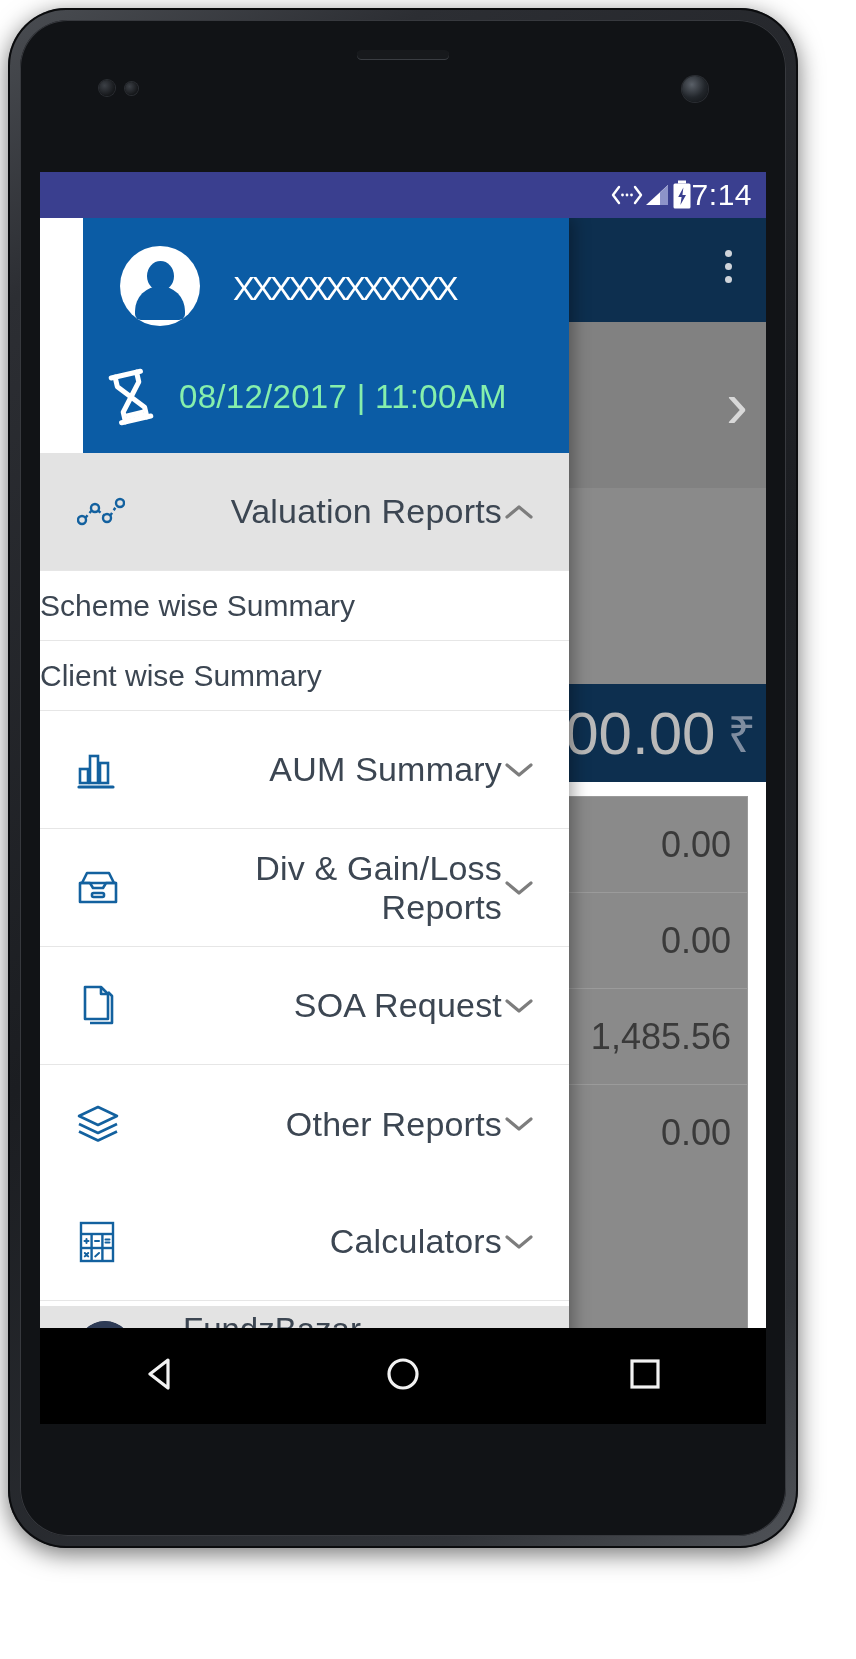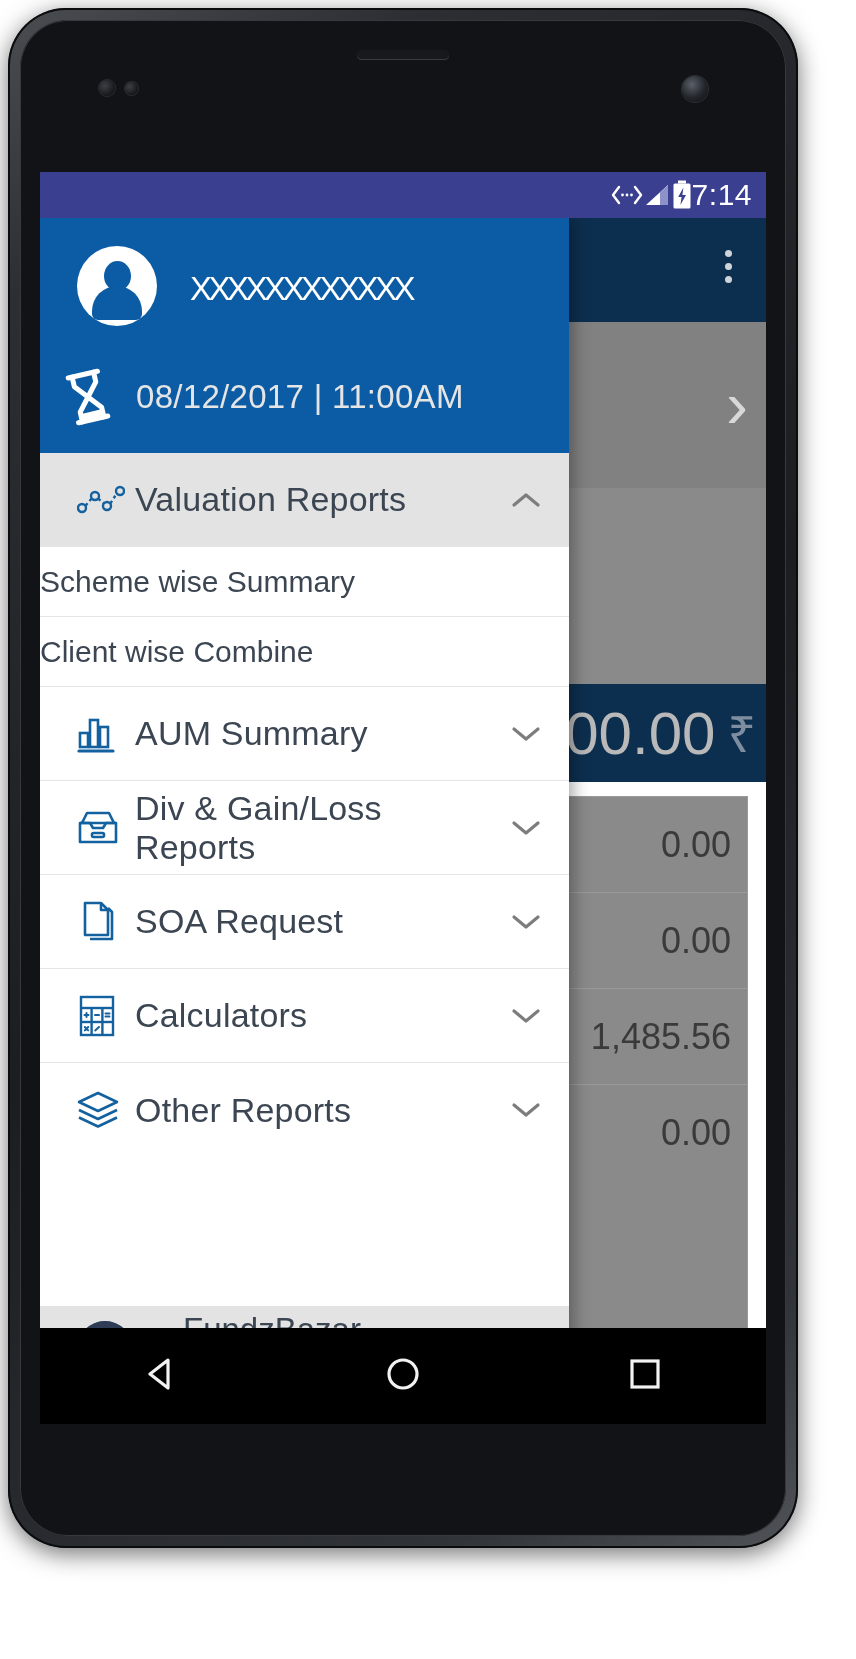--- a/index.html
+++ b/index.html
@@ -134,21 +134,21 @@
     background: rgba(0,0,0,.0); pointer-events: none; }
 
   
   #drawer {
     position: absolute; left: 0; top: 46px; width: 529px; bottom: 0;
     background: #ffffff; overflow: hidden;
     box-shadow: 4px 0 16px rgba(0,0,0,.35);
   }
 
   #drawer-header {
-    background: #0b5ca5; height: 235px; position: relative;
+    background: #0b5ca5; height: 235px; position: relative; margin-left: 43px;
   }
   #avatar {
     position: absolute; left: 37px; top: 28px;
     width: 80px; height: 80px; border-radius: 50%;
     background: #ffffff;
     display: flex; align-items: center; justify-content: center;
   }
   #avatar .a-head {
     position: absolute; width: 27px; height: 30px; border-radius: 50%;
     background: #0b5ca5; top: 15px; left: 26.5px;
@@ -164,30 +164,30 @@
     transform: scaleX(1.0);
   }
   #datetime-row {
     position: absolute; left: 0; top: 150px; right: 0;
     display: flex; align-items: center;
   }
   #hourglass-icon {
     width: 96px; display: flex; justify-content: center; align-items: center;
   }
   #datetime {
-    color: #e5e5e5; font-size: 33px; letter-spacing: .3px;
+    color: #86efac; font-size: 33px; letter-spacing: .3px;
   }
 
   
   #menu { background: #fff; }
   .m-item {
-    height: 94px; display: flex; align-items: center;
-    padding-left: 37px; padding-right: 26px;
+    height: 118px; display: flex; align-items: center;
+    padding-left: 37px; padding-right: 33px;
     border-bottom: 1px solid #e6e6e6;
-    background: #ffffff; cursor: pointer;
+    background: #ffffff; cursor: pointer; text-align: right;
   }
   .m-item.expanded { background: #e3e3e3; }
   .m-icon { width: 58px; flex: 0 0 58px; display: flex; align-items: center; }
   .m-label { flex: 1; font-size: 34px; color: #3c4652; letter-spacing: .2px; }
   .m-chev { width: 34px; display: flex; justify-content: center; align-items: center; }
 
   .sub-item {
     height: 70px; display: flex; align-items: center;
     border-bottom: 1px solid #e6e6e6;
     font-size: 30px; color: #3c4652; background: #fff; cursor: pointer;
@@ -318,21 +318,21 @@
                 <svg width="30" height="18" viewBox="0 0 30 18" fill="none" stroke="#7d7d7d" stroke-width="3.2" stroke-linecap="round" stroke-linejoin="round">
                     <path d="M3 14 L15 4 L27 14"></path>
                   </svg>
               </span>
             </div>
 
             <div class="sub-item">
               <span>Scheme wise Summary</span>
             </div>
             <div class="sub-item">
-              <span>Client wise Combine</span>
+              <span>Client wise Summary</span>
             </div>
 
             <div class="m-item">
               <span class="m-icon">
                 <svg width="44" height="42" viewBox="0 0 44 42" fill="none" stroke="#13619f" stroke-width="2.6">
                   <rect x="3" y="20" width="8" height="14"></rect>
                   <rect x="13" y="7" width="8" height="27"></rect>
                   <rect x="23" y="14" width="8" height="20"></rect>
                   <path d="M2 38 L36 38" stroke-width="3.2" stroke-linecap="round"></path>
                 </svg>
@@ -364,20 +364,36 @@
 
             <div class="m-item">
               <span class="m-icon">
                 <svg width="42" height="46" viewBox="0 0 42 46" fill="none" stroke="#13619f" stroke-width="2.6" stroke-linejoin="round">
                   <path d="M8 4 L24 4 L31 11 L31 36 L8 36 Z"></path>
                   <path d="M24 4 L24 11 L31 11"></path>
                   <path d="M31 9 L35 13 L35 40 L13 40"></path>
                 </svg>
               </span>
               <span class="m-label">SOA Request</span>
+              <span class="m-chev">
+                <svg width="30" height="18" viewBox="0 0 30 18" fill="none" stroke="#7d7d7d" stroke-width="3.2" stroke-linecap="round" stroke-linejoin="round">
+                    <path d="M3 4 L15 14 L27 4"></path>
+                  </svg>
+              </span>
+            </div>
+
+            <div class="m-item" style="border-bottom:none;">
+              <span class="m-icon">
+                <svg width="48" height="42" viewBox="0 0 48 42" fill="none" stroke="#13619f" stroke-width="2.6" stroke-linejoin="round">
+                  <path d="M21 4 L40 13 L21 22 L2 13 Z"></path>
+                  <path d="M2 21 L21 30 L40 21"></path>
+                  <path d="M2 28.5 L21 37.5 L40 28.5"></path>
+                </svg>
+              </span>
+              <span class="m-label">Other Reports</span>
               <span class="m-chev">
                 <svg width="30" height="18" viewBox="0 0 30 18" fill="none" stroke="#7d7d7d" stroke-width="3.2" stroke-linecap="round" stroke-linejoin="round">
                     <path d="M3 4 L15 14 L27 4"></path>
                   </svg>
               </span>
             </div>
 
             <div class="m-item">
               <span class="m-icon">
                 <svg width="42" height="46" viewBox="0 0 42 46" fill="none" stroke="#13619f" stroke-width="2.4">
@@ -389,36 +405,20 @@
                   <g stroke-width="2" stroke-linecap="round">
                     <path d="M7.5 22 L11.5 22 M9.5 20 L9.5 24"></path>
                     <path d="M18 22 L22 22"></path>
                     <path d="M28.5 20.5 L32.5 20.5 M28.5 23.5 L32.5 23.5"></path>
                     <path d="M7.8 34 L11.2 37.4 M11.2 34 L7.8 37.4"></path>
                     <path d="M18.2 37.4 L22 34"></path>
                   </g>
                 </svg>
               </span>
               <span class="m-label">Calculators</span>
-              <span class="m-chev">
-                <svg width="30" height="18" viewBox="0 0 30 18" fill="none" stroke="#7d7d7d" stroke-width="3.2" stroke-linecap="round" stroke-linejoin="round">
-                    <path d="M3 4 L15 14 L27 4"></path>
-                  </svg>
-              </span>
-            </div>
-
-            <div class="m-item" style="border-bottom:none;">
-              <span class="m-icon">
-                <svg width="48" height="42" viewBox="0 0 48 42" fill="none" stroke="#13619f" stroke-width="2.6" stroke-linejoin="round">
-                  <path d="M21 4 L40 13 L21 22 L2 13 Z"></path>
-                  <path d="M2 21 L21 30 L40 21"></path>
-                  <path d="M2 28.5 L21 37.5 L40 28.5"></path>
-                </svg>
-              </span>
-              <span class="m-label">Other Reports</span>
               <span class="m-chev">
                 <svg width="30" height="18" viewBox="0 0 30 18" fill="none" stroke="#7d7d7d" stroke-width="3.2" stroke-linecap="round" stroke-linejoin="round">
                     <path d="M3 4 L15 14 L27 4"></path>
                   </svg>
               </span>
             </div>
           </div>
 
           <div id="fbz-row">
             <span id="fbz-logo">

